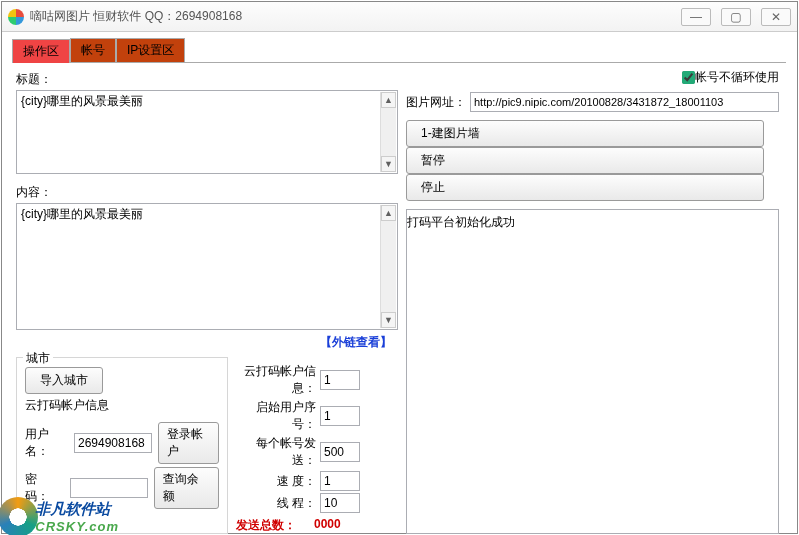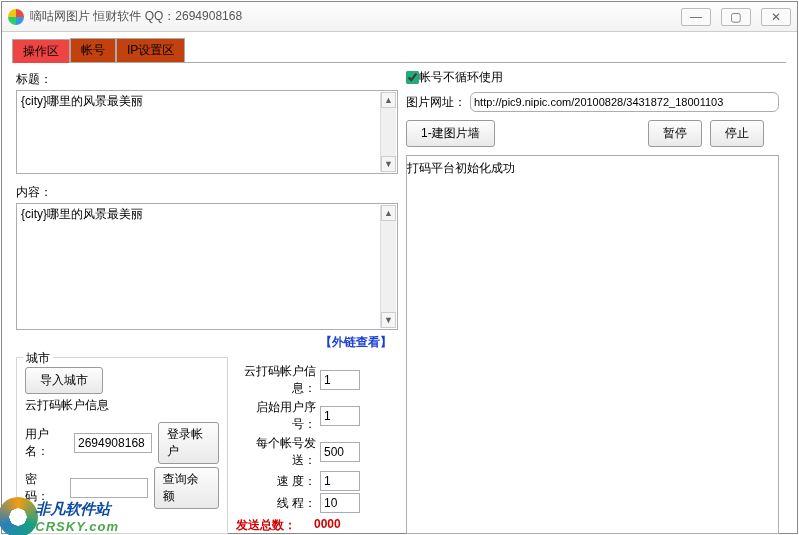--- a/index.html
+++ b/index.html
@@ -32,25 +32,25 @@
 .btn { background: linear-gradient(#fdfdfd,#e9e9e9); border: 1px solid #9a9a9a; border-radius: 3px; padding: 4px 14px; cursor: default; display: inline-block; }
 .btn.small { padding: 3px 8px; }
 .input { border: 1px solid #abadb3; background: #fff; padding: 2px 3px; height: 20px; }
 .row { display: flex; align-items: center; gap: 6px; margin: 3px 0; }
 .cloud-info { margin-top: 0; }
 .stat-col { display: flex; flex-direction: column; gap: 2px; }
 .stat-row { display: flex; align-items: center; gap: 4px; }
 .stat-row .k { width: 80px; text-align: right; }
 .stat-row .v { width: 40px; }
 .send-total { color: #d00000; font-weight: bold; display: flex; gap: 18px; margin-top: 2px; }
-.check { display: flex; align-items: center; justify-content: flex-start; margin: 0 4px 6px 0; }
+.check { display: flex; align-items: center; justify-content: flex-end; margin: 0 4px 6px 0; }
 .check input { accent-color: #2a7; }
 .url-row { display: flex; align-items: center; gap: 4px; margin: 0 4px 8px 0; }
-.url-row .url-input { flex: 1; font-family: Arial; font-size: 11px; color: #000; border-radius: 6px; }
-.btn-row { display: flex; gap: 8px; margin: 0 19px 8px 0; }
+.url-row .url-input { flex: 1; font-family: Arial; font-size: 11px; color: #000; }
+.btn-row { display: flex; gap: 0; margin: 0 19px 8px 0; flex-direction: column; }
 .btn-row .spacer { flex: 1; }
 .log-area { flex: 1; border: 1px solid #abadb3; background: #fff; padding: 4px 0; color: #000; margin: 0 4px 0 0; }
 .watermark { position: absolute; left: -2px; bottom: -2px; pointer-events: none; }
 .watermark .wm-icon { width: 40px; height: 40px; border-radius: 50%; background: radial-gradient(circle,#fff 30%,transparent 31%), conic-gradient(#f39c12,#16a085,#2980b9,#f39c12); display: inline-block; vertical-align: middle; }
 .watermark .wm-text { display: inline-block; vertical-align: middle; margin-left: -6px; }
 .watermark .wm-cn { color: #0a4aa0; font-weight: bold; font-size: 15px; font-style: italic; }
 .watermark .wm-en { color: #49a84c; font-weight: bold; font-size: 13px; font-style: italic; letter-spacing: 1px; }
 .bottom-area { display: flex; gap: 8px; }
 </style>
 </head>

